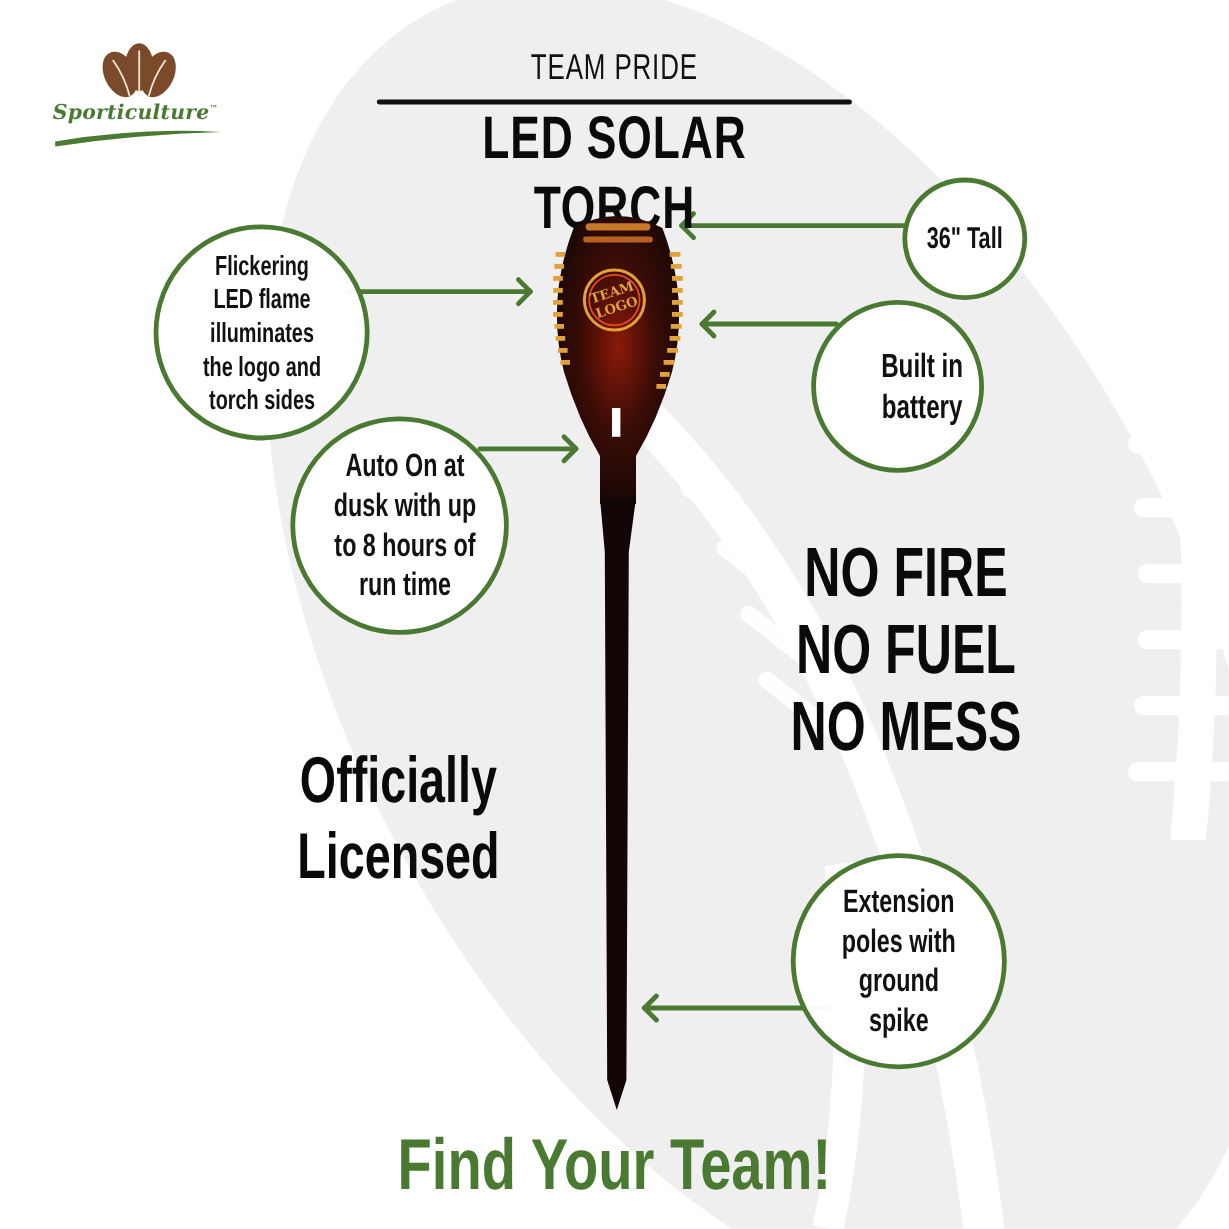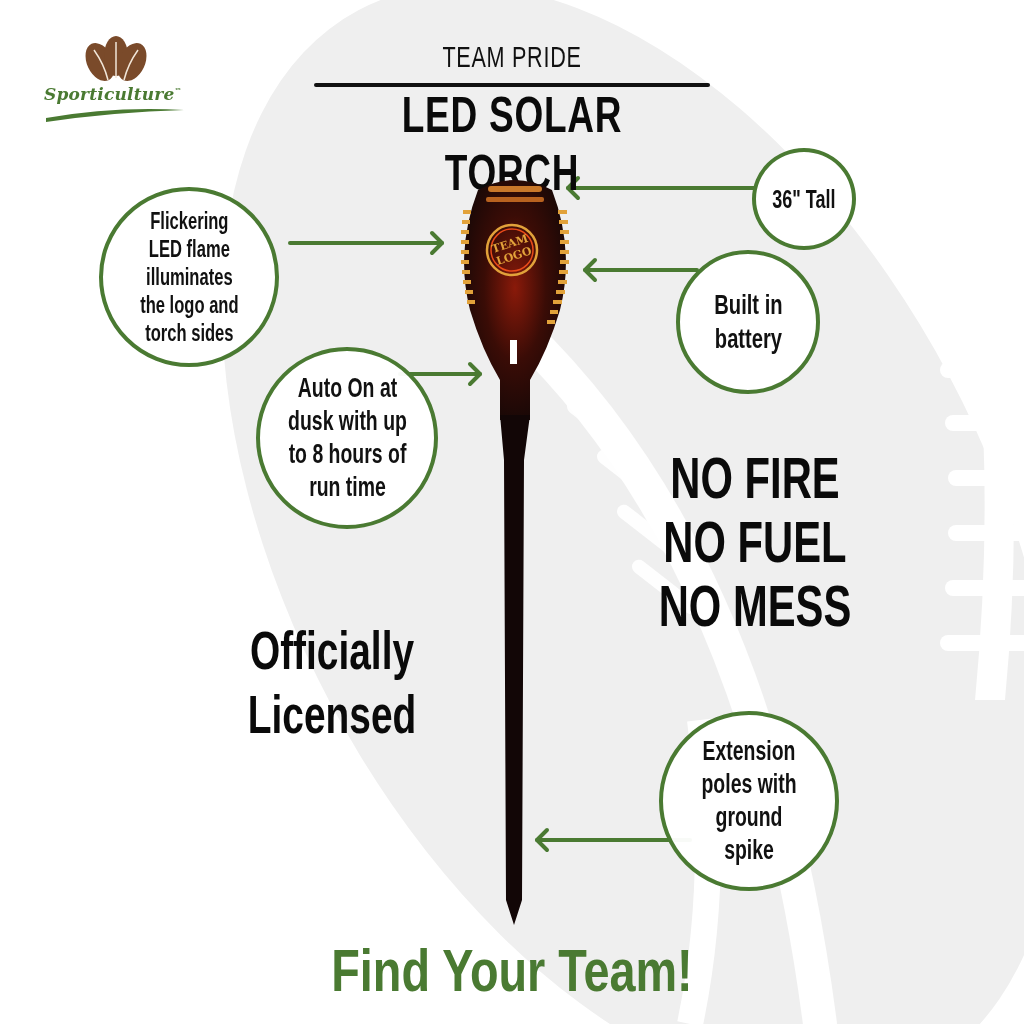--- a/index.html
+++ b/index.html
@@ -170,46 +170,46 @@
   <circle cx="512" cy="250" r="25" fill="none" stroke="#e2a23a" stroke-width="2.5"></circle>
   <circle cx="512" cy="250" r="21" fill="none" stroke="#e84a1a" stroke-width="1.5"></circle>
   <text x="512" y="247" text-anchor="middle" font-family="DejaVu Serif, serif" font-weight="bold" font-size="11" fill="#e2a23a" transform="rotate(-18 512 250)">TEAM</text>
   <text x="512" y="260" text-anchor="middle" font-family="DejaVu Serif, serif" font-weight="bold" font-size="11" fill="#e2a23a" transform="rotate(-18 512 250)">LOGO</text>
 
   <rect x="510" y="340" width="7" height="24" fill="#ffffff"></rect>
 
   <path d="M500 415 L 530 415 L 524 460 L 522 900 L 514 925 L 506 900 L 504 460 Z" fill="#120606"></path>
 </svg>
 
-<div class="bubble" style="left:99px;top:187px;width:180px;height:180px;">
+<div class="bubble" style="left:128px;top:187px;width:180px;height:180px;">
   <div class="bubble-text" style="font-size:23px;">
     <div>Flickering</div>
       <div>LED flame</div>
     <div>illuminates</div>
       <div>the logo and</div>
     <div>torch sides</div>
   </div>
 </div>
 
-<div class="bubble" style="left:256px;top:347px;width:182px;height:182px;">
+<div class="bubble" style="left:242px;top:347px;width:182px;height:182px;justify-content:flex-end;">
   <div class="bubble-text" style="font-size:27px;">
     <div>Auto On at</div>
       <div>dusk with up</div>
     <div>to 8 hours of</div>
       <div>run time</div>
   </div>
 </div>
 
 <div class="bubble" style="left:752px;top:148px;width:104px;height:102px;">
   <div class="bubble-text" style="font-size:25px;">
     <div>36" Tall</div>
   </div>
 </div>
 
-<div class="bubble" style="left:676px;top:250px;width:144px;height:144px;">
+<div class="bubble" style="left:676px;top:250px;width:144px;height:144px;justify-content:flex-end;">
   <div class="bubble-text" style="font-size:28px;">
     <div>Built in</div>
       <div>battery</div>
   </div>
 </div>
 
 <div class="bubble" style="left:659px;top:711px;width:180px;height:180px;">
   <div class="bubble-text" style="font-size:27px;">
     <div>Extension</div>
       <div>poles with</div>

